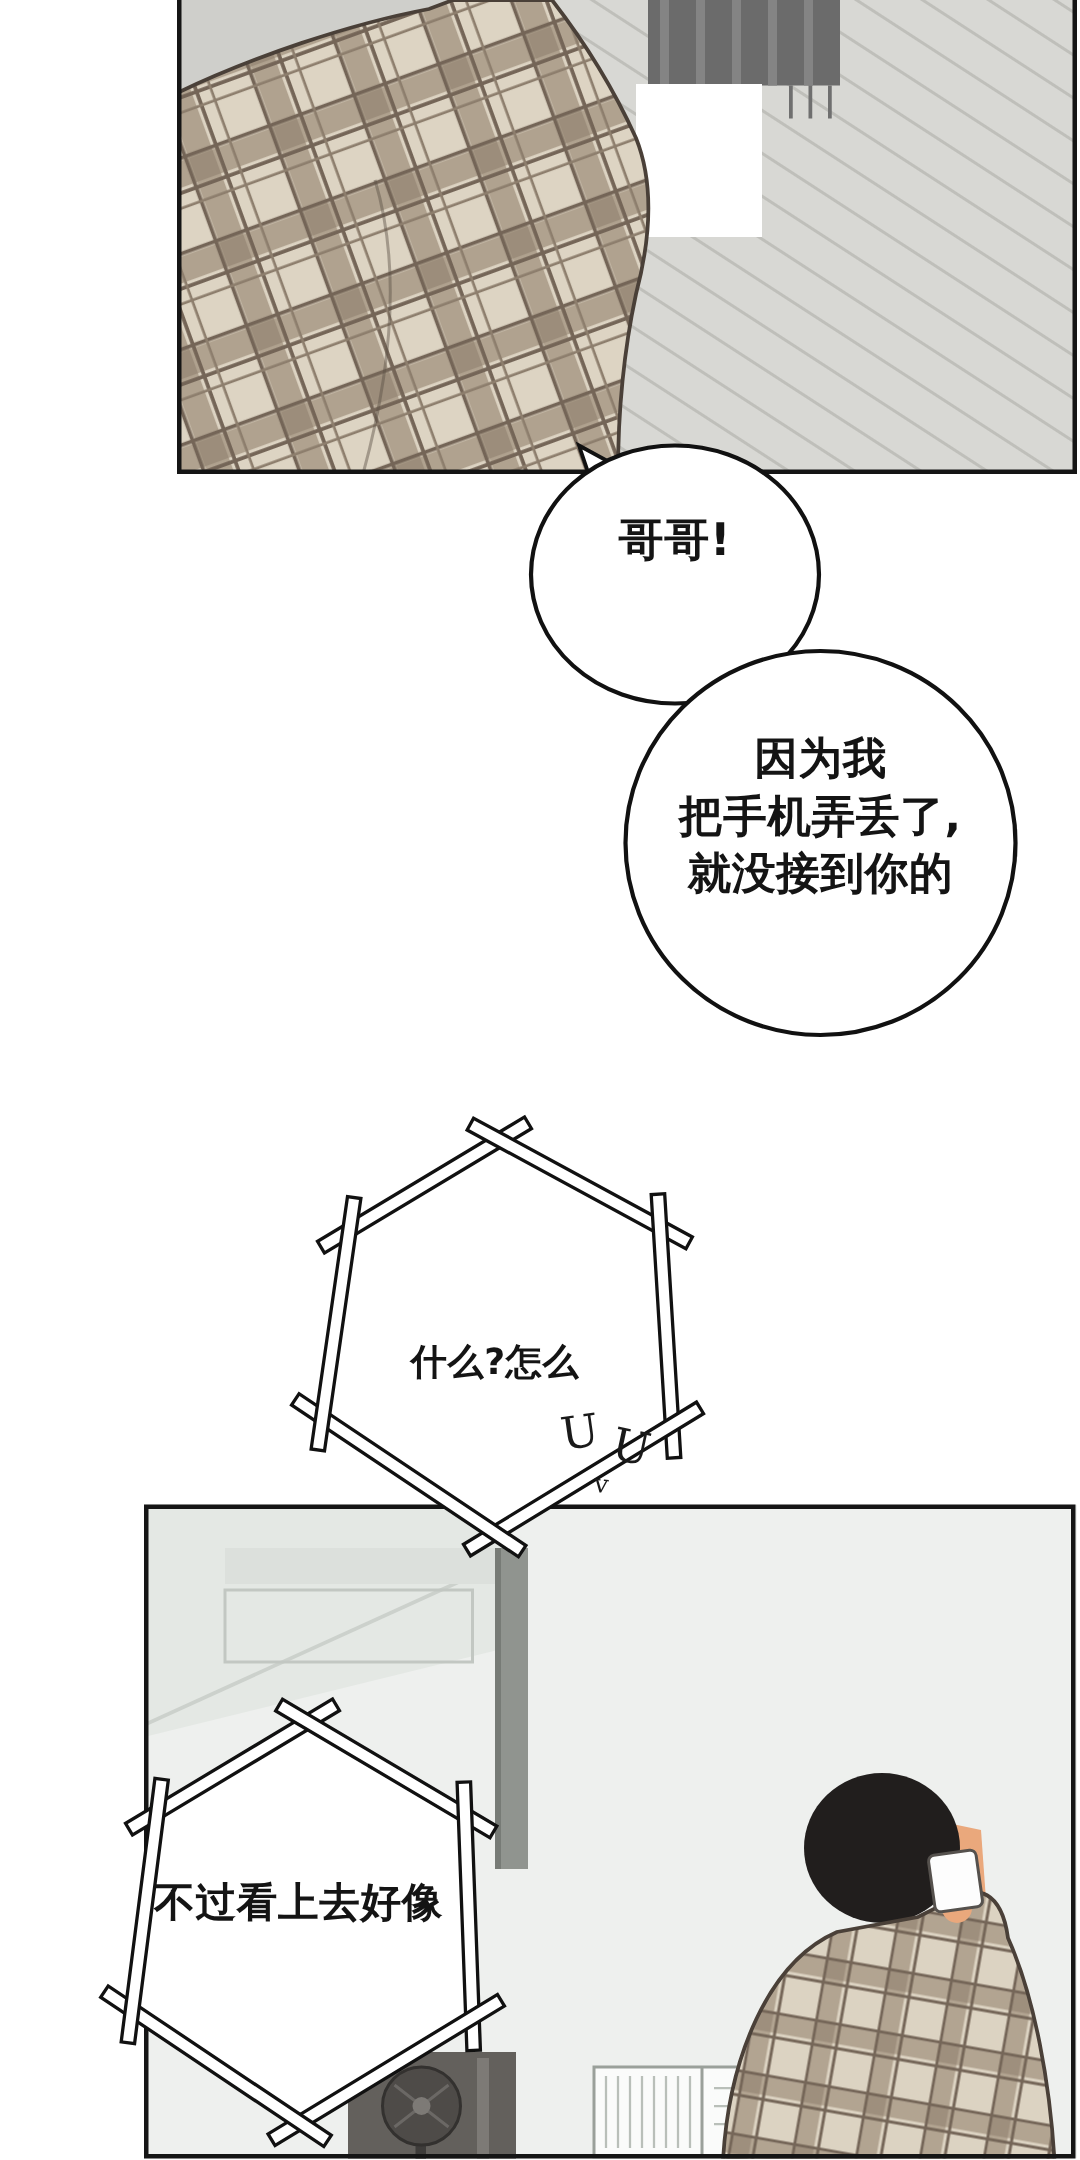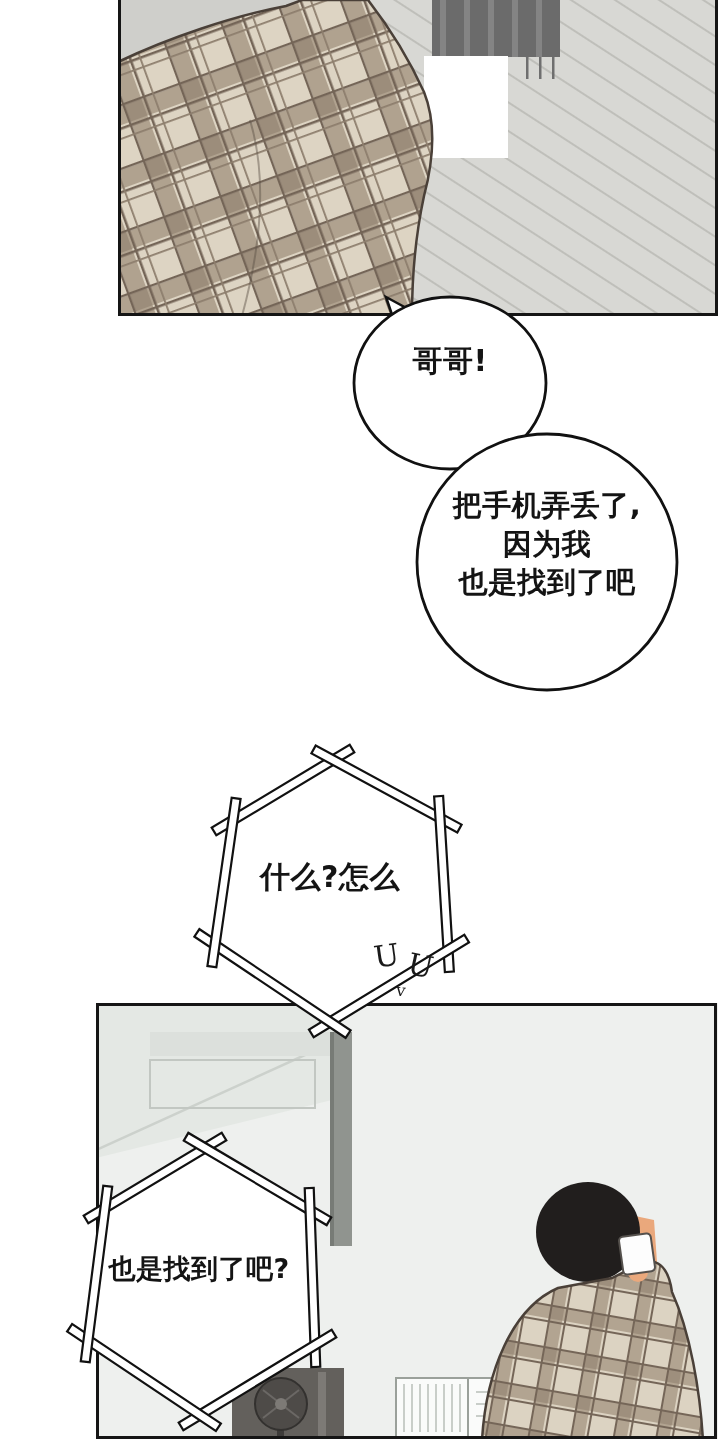--- a/index.html
+++ b/index.html
@@ -8,21 +8,21 @@
     overflow:hidden;font-family:"DejaVu Sans",sans-serif;color:#111;
   }
   svg.art{position:absolute;left:0;top:0;display:block;}
   .btxt{
     position:absolute;text-align:center;font-weight:700;
     letter-spacing:.5px;color:#141414;
   }
   .btxt span{display:block;}
   .b1{left:355px;top:341px;width:190px;font-size:30px;line-height:1.35;}
   .b2{left:424px;top:486px;width:246px;font-size:29px;line-height:1.33;}
-  .b3{left:212px;top:856px;width:236px;font-size:30px;line-height:1.40;}
+  .b3{left:212px;top:892px;width:236px;font-size:24px;line-height:1.40;}
   .b4{left:70px;top:1249px;width:258px;font-size:27px;line-height:1.45;}
   .sfx{position:absolute;font-family:"DejaVu Serif",serif;font-weight:400;color:#1a1a1a;}
   .sfx1{left:374px;top:938px;font-size:30px;transform:rotate(-8deg);}
   .sfx2{left:408px;top:948px;font-size:30px;transform:rotate(12deg);}
   .sfx3{left:396px;top:980px;font-size:17px;transform:rotate(6deg);}
 </style>
 </head>
 <body>
 
 <div class="page">
@@ -197,30 +197,30 @@
           <rect x="-88.5" y="-4.5" width="177" height="9" fill="#fff" stroke="#111" stroke-width="2.2"></rect>
         </g>
     </g>
   </svg>
 
   <div class="btxt b1">
     <span>哥哥!</span>
   </div>
 
   <div class="btxt b2">
+    <span>因为我</span>
     <span>把手机弄丢了,</span>
-    <span>因为我</span>
-    <span>也是找到了吧</span>
+    <span>就没接到你的</span>
   </div>
 
   <div class="btxt b3">
     <span>什么?怎么</span>
   </div>
 
   <div class="btxt b4">
-    <span>也是找到了吧?</span>
+    <span>不过看上去好像</span>
   </div>
 
   <span class="sfx sfx1">U</span>
   <span class="sfx sfx2">U</span>
   <span class="sfx sfx3">v</span>
 
 </div>
 
 </body></html>

